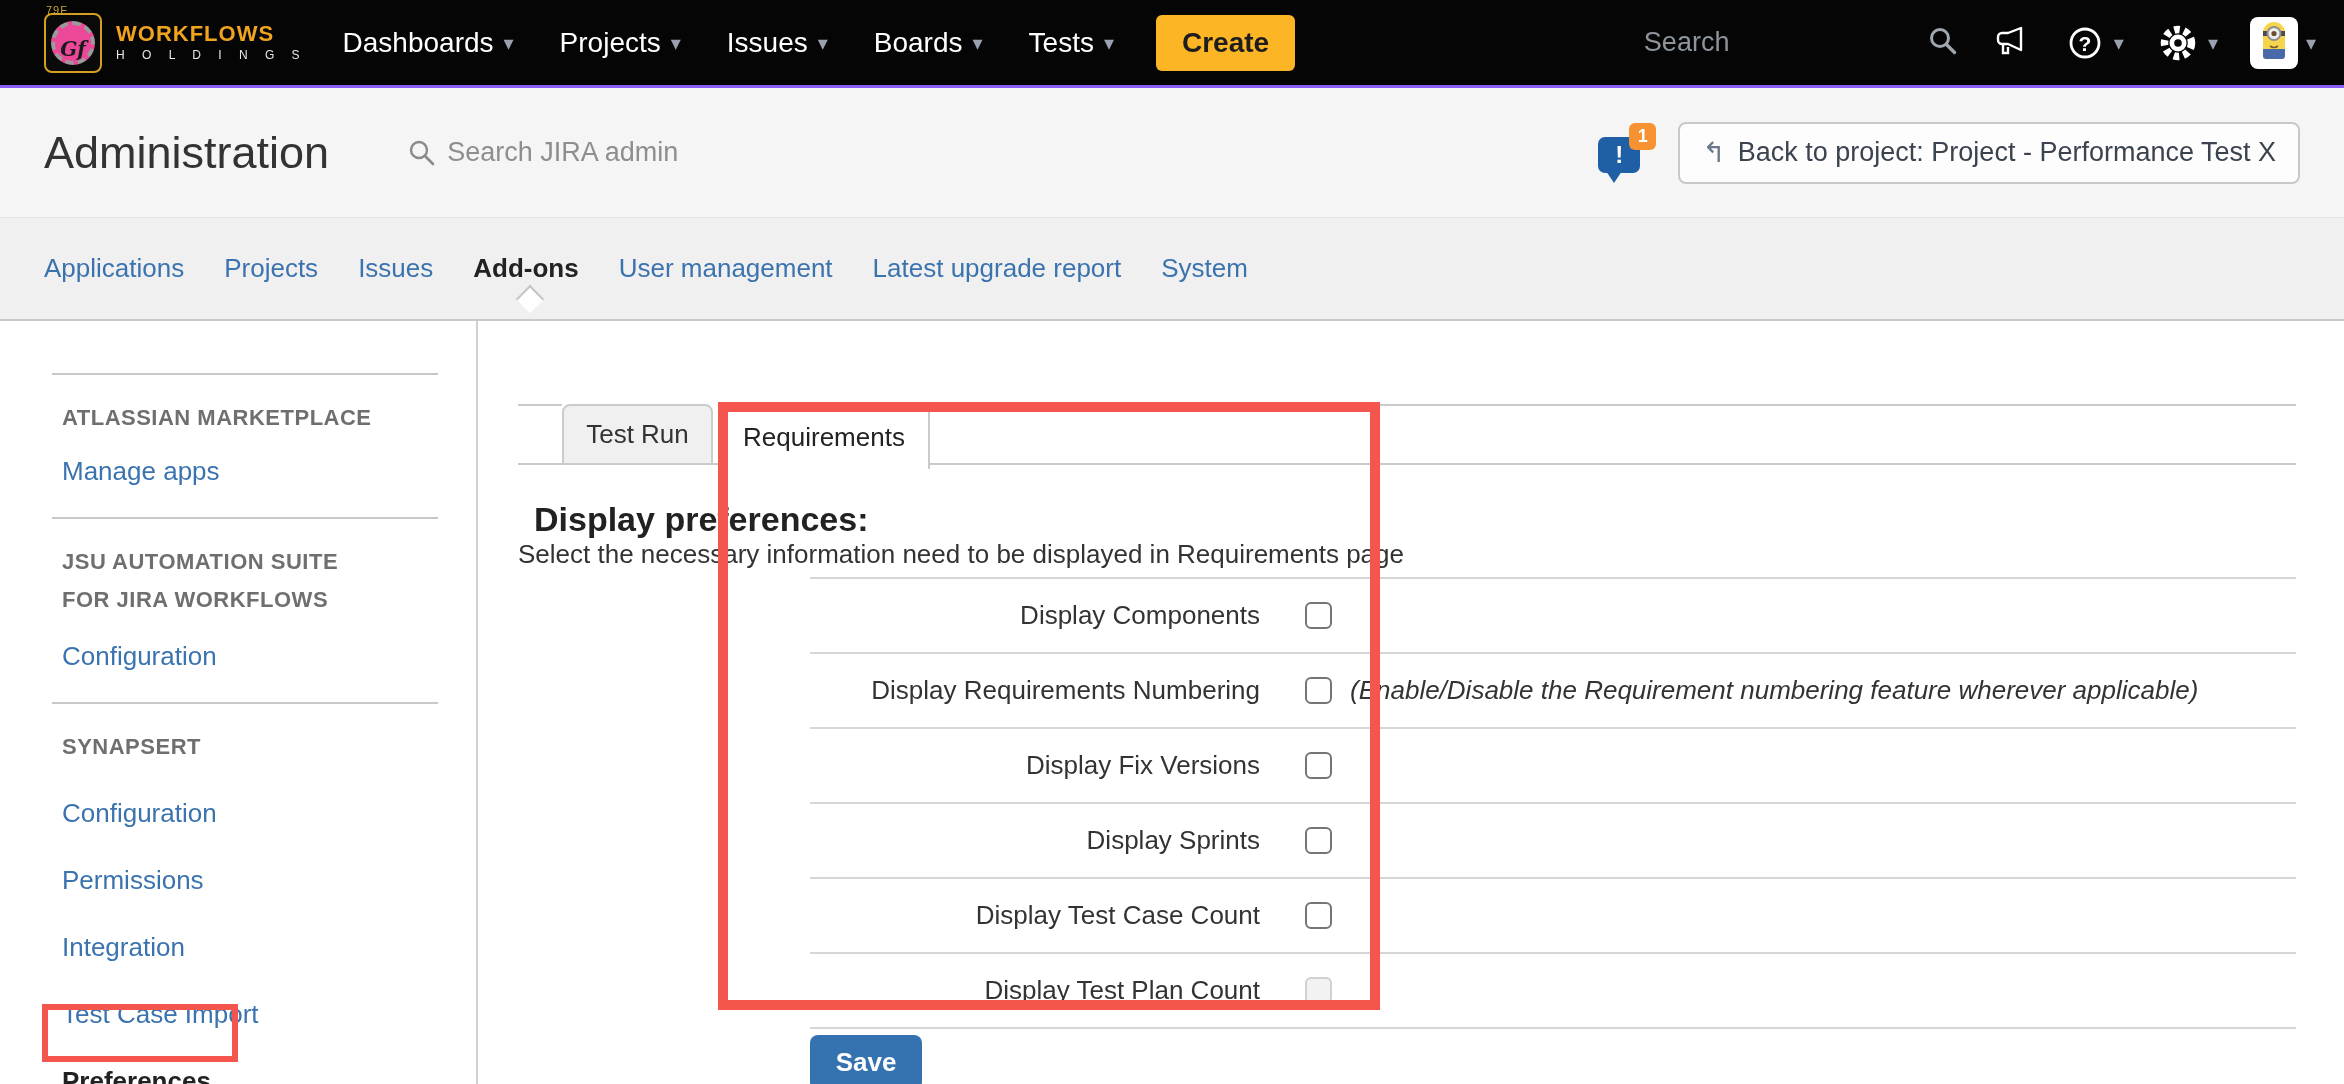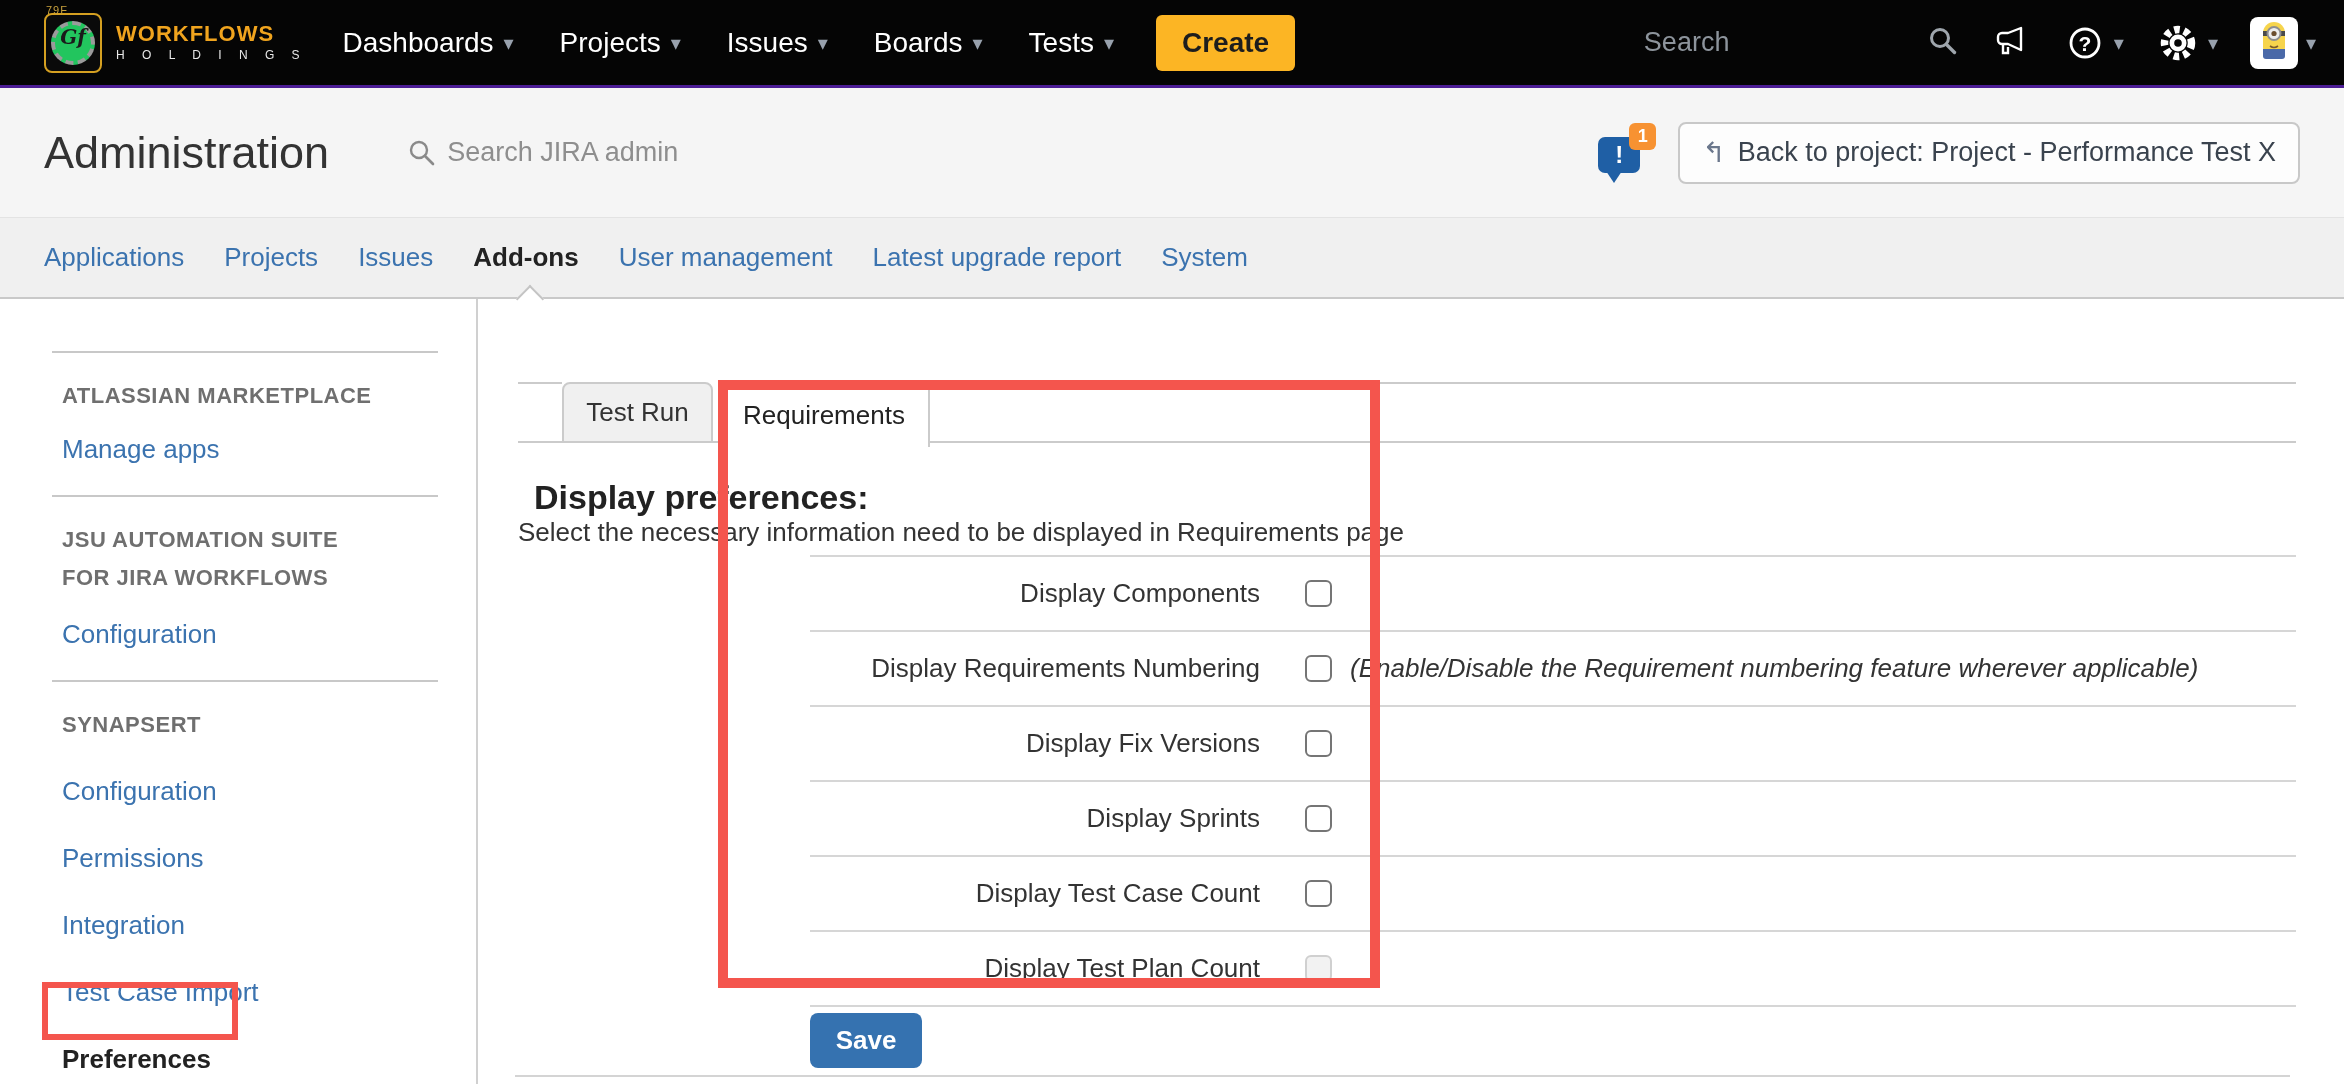--- a/index.html
+++ b/index.html
@@ -1,27 +1,27 @@
 <!DOCTYPE html>
 <html><head>
 <meta charset="utf-8">
 <style>
   * { margin:0; padding:0; box-sizing:border-box; }
   html,body { width:2344px; height:1084px; overflow:hidden; background:#fff;
               font-family:"Liberation Sans", sans-serif; }
 
   
   .navbar { display:flex; align-items:center; height:88px; background:#050505;
-            border-bottom:3px solid #4c1d95; padding:0 28px 0 44px; }
+            border-bottom:3px solid #8b5cf6; padding:0 28px 0 44px; }
   .logo-wrap { position:relative; display:flex; align-items:center; margin-right:36px; }
   .logo-badge { position:absolute; top:-9px; left:2px; font-size:11px; color:#c9a23d; letter-spacing:1px; }
   .logo-box { width:58px; height:60px; border:2px solid #d5a021; border-radius:8px; background:#0a0a0a;
               display:flex; align-items:center; justify-content:center; margin-right:14px; }
-  .logo-reel { width:44px; height:44px; border-radius:50%; background:#22c55e; border:4px dashed #9b9b9b;
-               display:flex; align-items:flex-start; justify-content:center; }
+  .logo-reel { width:44px; height:44px; border-radius:50%; background:#ec4899; border:4px dashed #9b9b9b;
+               display:flex; align-items:flex-end; justify-content:center; }
   .logo-monogram { font-family:"DejaVu Serif", serif; font-style:italic; font-weight:bold;
                    font-size:20px; color:#1a1a1a; }
   .logo-name { color:#f0a41e; font-size:22px; font-weight:bold; letter-spacing:1px; line-height:24px; }
   .logo-sub { color:#e8e8e8; font-size:12px; letter-spacing:7px; line-height:18px; }
   .nav-items { display:flex; align-items:center; gap:46px; }
   .nav-item { color:#ffffff; font-size:28px; display:flex; align-items:center; gap:10px; cursor:pointer; }
   .caret { color:#98a1ad; font-size:20px; }
   .create-btn { margin-left:42px; background:#fcb524; color:#1d1d1d; font-size:28px; font-weight:bold;
                 border:none; border-radius:6px; padding:12px 26px; cursor:pointer; }
   .nav-right { margin-left:auto; display:flex; align-items:center; gap:32px; }
@@ -48,21 +48,21 @@
                    border-left:8px solid transparent; border-right:8px solid transparent;
                    border-top:12px solid #1f5fa5; }
   .feedback-badge { position:absolute; right:0; top:0; width:27px; height:27px; background:#f79232;
                     border-radius:6px; color:#fff; font-size:18px; font-weight:bold;
                     display:flex; align-items:center; justify-content:center; }
   .back-btn { display:flex; align-items:center; gap:12px; background:#fdfdfd; border:2px solid #c8c8c8;
               border-radius:8px; height:62px; padding:0 22px; font-size:27px; color:#3a434e; cursor:pointer; }
   .back-arrow { color:#6b778c; font-size:28px; }
 
   
-  .admin-nav { position:relative; display:flex; align-items:center; gap:40px; height:82px;
+  .admin-nav { position:relative; display:flex; align-items:center; gap:40px; height:104px;
                background:#f0f0f0; border-top:1px solid #e3e3e3; border-bottom:2px solid #c9c9c9;
                padding:0 0 0 44px; }
   .admin-nav-item { font-size:26px; color:#3b73af; cursor:pointer; white-space:nowrap; }
   .admin-nav-item.active { color:#222; font-weight:bold; }
   .nav-pointer { position:absolute; left:520px; top:71px; width:20px; height:20px; background:#fff;
                  border-left:2px solid #c4c4c4; border-top:2px solid #c4c4c4; transform:rotate(45deg); }
 
   
   .content { display:flex; height:785px; background:#fff; }
 

